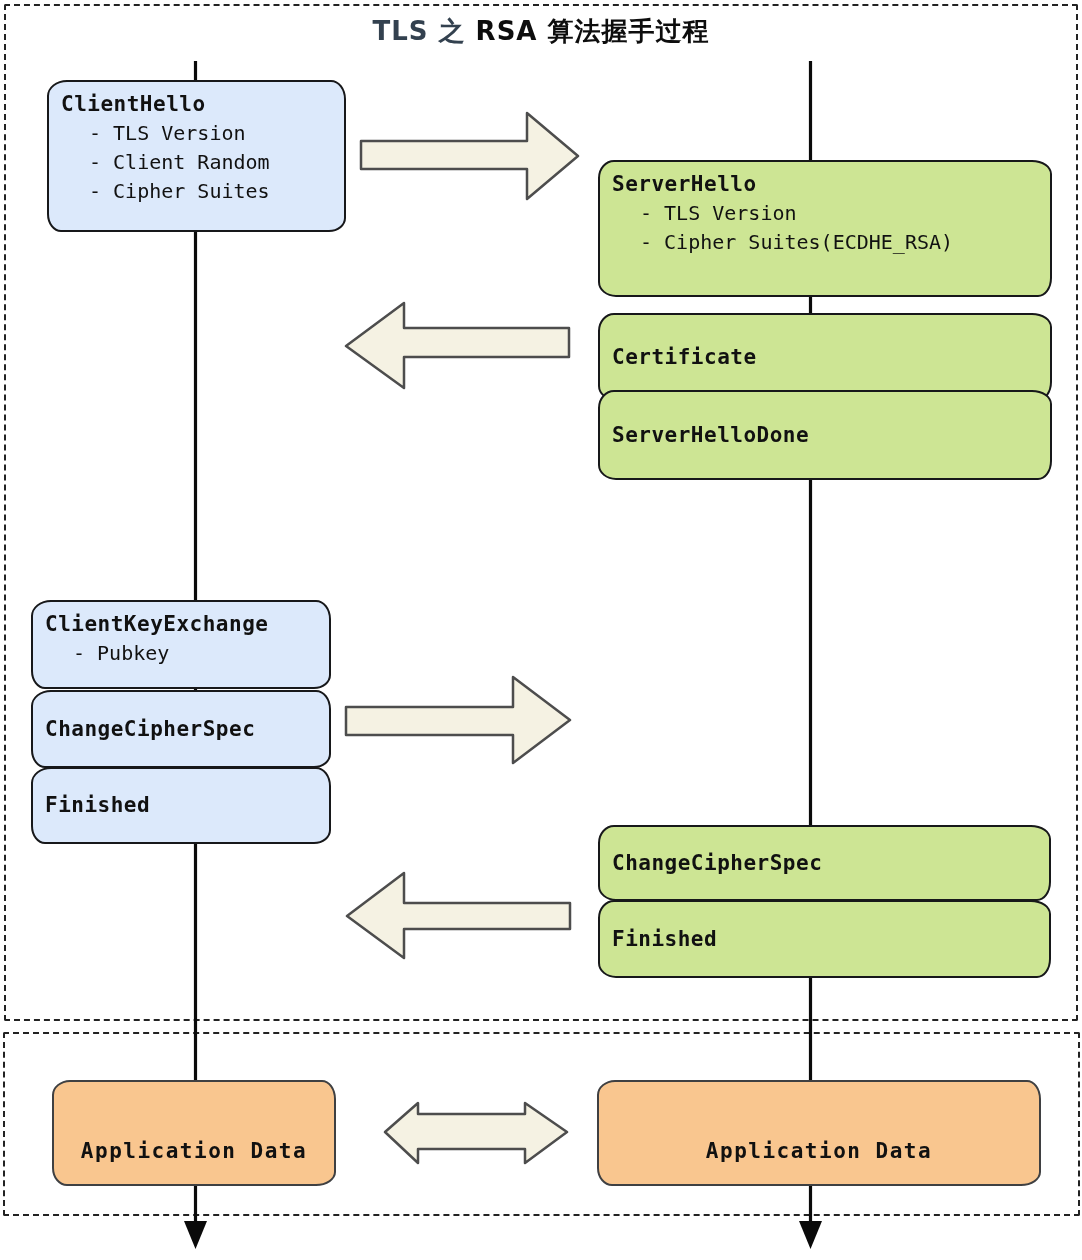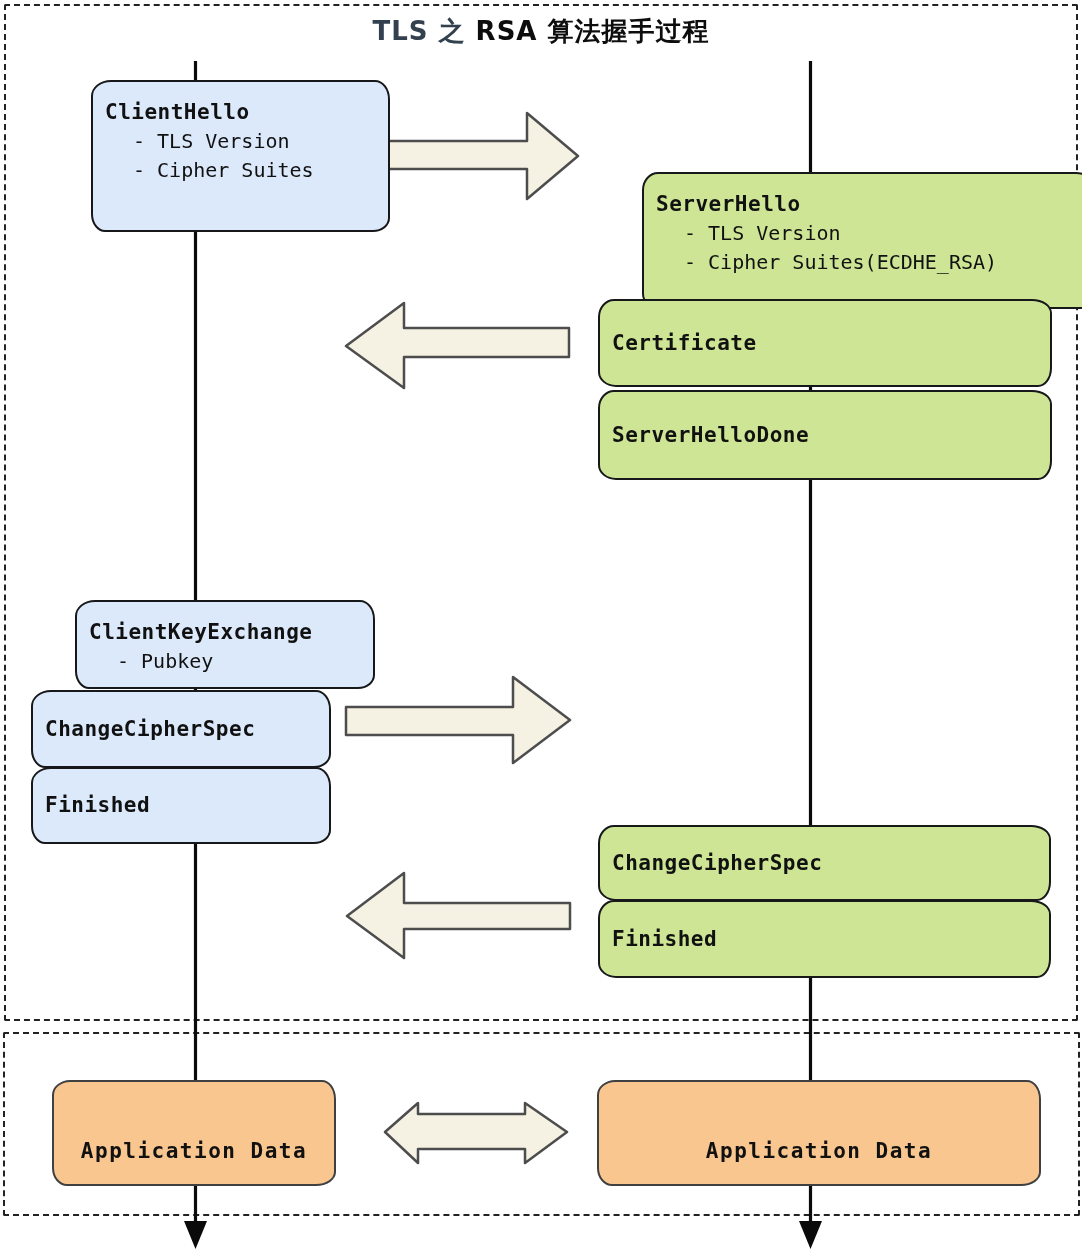--- a/index.html
+++ b/index.html
@@ -41,21 +41,21 @@
   }
   .blue{background:var(--client-box,#dce9fb);border-radius:20px 15px 17px 14px / 16px 19px 14px 18px;}
   .green{background:var(--server-box,#cde594);border-radius:16px 20px 14px 18px / 18px 14px 19px 15px;}
   .orange{
     background:var(--app-box,#f9c68f);
     border:2.5px solid #3f4042;
     border-radius:18px 14px 20px 15px / 15px 19px 14px 18px;
   }
   .msg-title{font-weight:bold;font-size:21px;letter-spacing:0.5px;}
   .msg-items{margin-left:28px;}
-  .pad{padding:16px 12px 8px 12px;margin-left:44px;}
+  .pad{padding:8px 12px 8px 12px;}
   .vcenter{display:flex;align-items:center;padding:0 12px;}
   .hcenter{display:flex;align-items:center;justify-content:center;}
   .app-label{font-weight:bold;font-size:21px;letter-spacing:1.5px;margin-top:36px;}
 </style>
 </head>
 <body>
 
 <div id="stage">
 
   <div class="dashed-rect" id="handshake-frame"></div>
@@ -87,33 +87,34 @@
 
     <polygon points="570,903 404,903 404,873 347,916 404,958 404,929 570,929" fill="#f5f2e3" stroke="#4d4d4d" stroke-width="2.5" stroke-linejoin="round"></polygon>
 
     <polygon points="385,1132 418,1103 418,1114 525,1114 525,1103 567,1132 525,1163 525,1149 418,1149 418,1163" fill="#f5f2e3" stroke="#4d4d4d" stroke-width="2.5" stroke-linejoin="round"></polygon>
   </svg>
 
   <div class="msg-box blue pad" style="left:47px;top:80px;width:299px;height:152px;">
     <div class="msg-title">ClientHello</div>
     <div class="msg-items">
       <div>- TLS Version</div>
+      <div>- Client Random</div>
       <div>- Cipher Suites</div>
     </div>
   </div>
 
-  <div class="msg-box green pad" style="left:598px;top:172px;width:454px;height:137px;">
+  <div class="msg-box green pad" style="left:598px;top:160px;width:454px;height:137px;">
     <div class="msg-title">ServerHello</div>
     <div class="msg-items">
       <div>- TLS Version</div>
       <div>- Cipher Suites(ECDHE_RSA)</div>
     </div>
   </div>
 
-  <div class="msg-box green vcenter" style="left:598px;top:299px;width:454px;height:88px;">
+  <div class="msg-box green vcenter" style="left:598px;top:313px;width:454px;height:88px;">
     <span class="msg-title">Certificate</span>
   </div>
 
   <div class="msg-box green vcenter" style="left:598px;top:390px;width:454px;height:90px;">
     <span class="msg-title">ServerHelloDone</span>
   </div>
 
   <div class="msg-box blue pad" style="left:31px;top:600px;width:300px;height:89px;">
     <div class="msg-title">ClientKeyExchange</div>
     <div class="msg-items">

